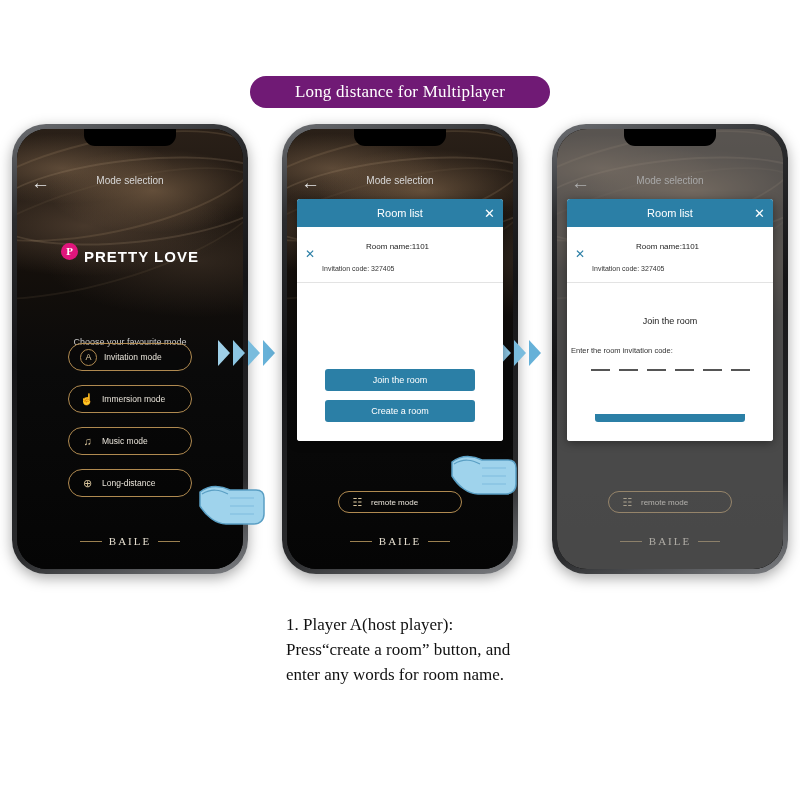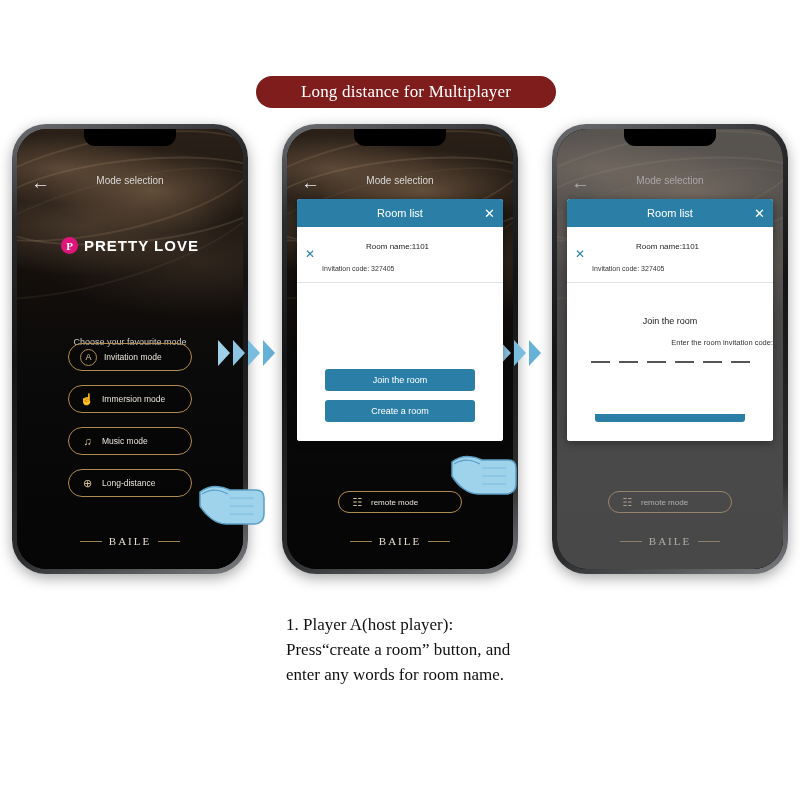--- a/index.html
+++ b/index.html
@@ -16,26 +16,26 @@
   }
   .stage {
     position: relative;
     width: 800px;
     height: 800px;
   }
 
   
   .title-pill {
     position: absolute;
-    left: 256px;
+    left: 250px;
     top: 76px;
     width: 300px;
     height: 32px;
     border-radius: 16px;
-    background: #7f1d1d;
+    background: #701a75;
     color: #ffffff;
     font-size: 17px;
     display: flex;
     align-items: center;
     justify-content: center;
     letter-spacing: 0.2px;
     font-family: "Liberation Serif", serif;
   }
 
   
@@ -135,20 +135,21 @@
     font-weight: bold;
     display: flex; align-items: center; justify-content: center;
     font-family: "Liberation Serif", serif;
   }
   .brand-text {
     color: #ffffff;
     font-size: 15px;
     font-weight: bold;
     letter-spacing: 1px;
     font-family: "Liberation Sans", sans-serif;
+    margin-top: 11px;
   }
 
   .choose-text {
     position: absolute;
     left: 0; right: 0;
     top: 172px;
     text-align: center;
     color: #c9c9c9;
     font-size: 9px;
     font-family: "Liberation Sans", sans-serif;
@@ -308,23 +309,22 @@
   .join-title {
     text-align: center;
     font-size: 9px;
     color: #222;
     margin-top: 12px;
     font-family: "Liberation Sans", sans-serif;
   }
   .join-sub {
     font-size: 7.5px;
     color: #333;
-    margin: 12px 0 0 4px;
-    font-family: "Liberation Sans", sans-serif;
-    text-align: right;
+    margin: 20px 0 0 4px;
+    font-family: "Liberation Sans", sans-serif;
   }
   .code-dashes {
     display: flex;
     gap: 9px;
     justify-content: center;
     margin-top: 14px;
   }
   .code-dashes i {
     display: block;
     width: 19px;

